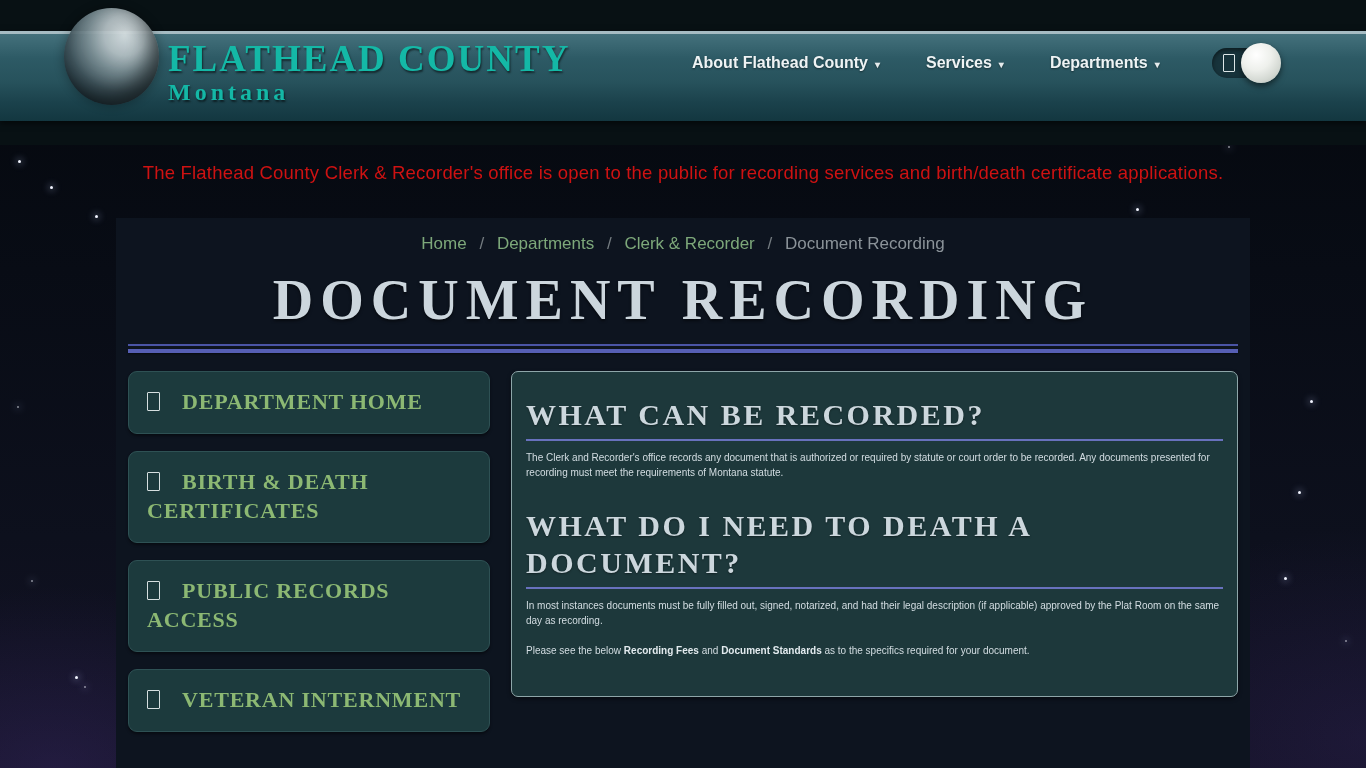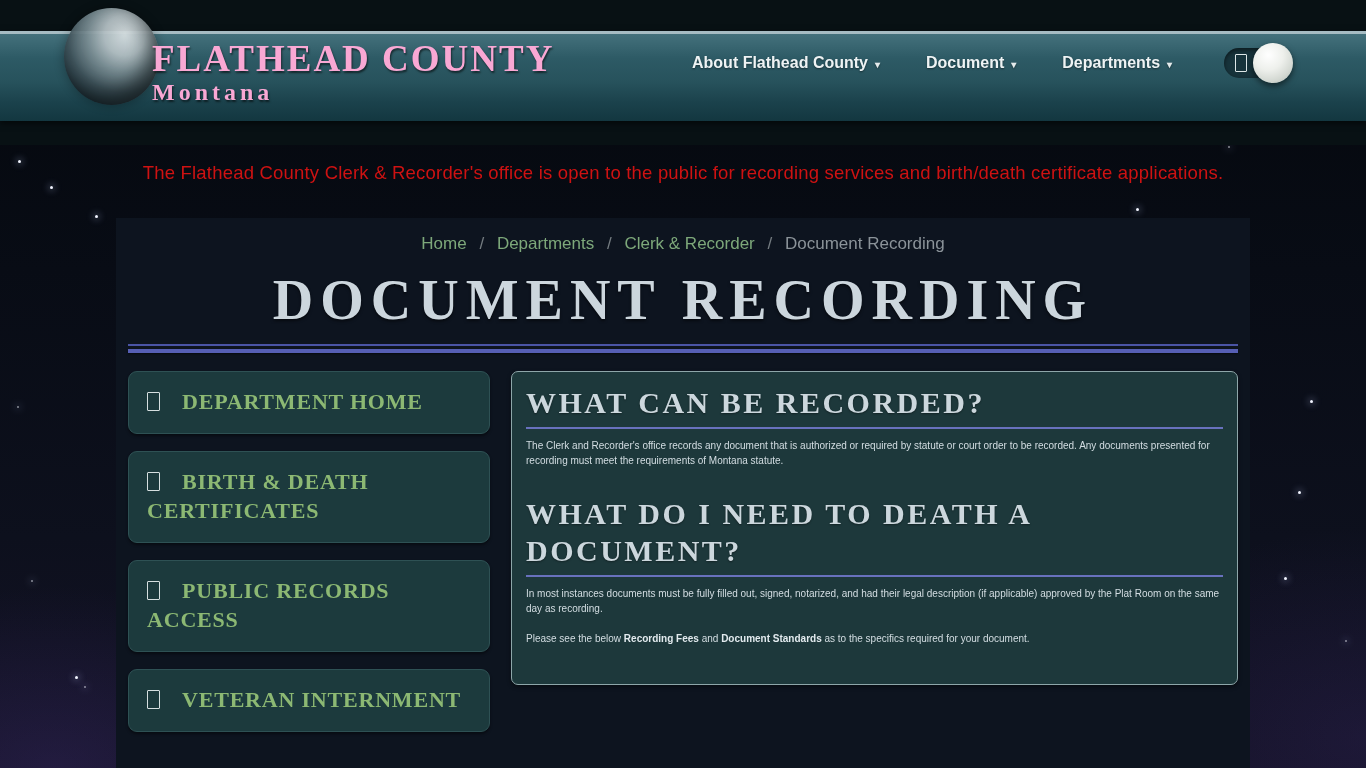--- a/index.html
+++ b/index.html
@@ -25,21 +25,21 @@
     border-top:3px solid #a6bcc3;
     background:linear-gradient(180deg,#44717c 0%, #2d5a65 28%, #27525c 55%, #1b424c 78%, #133740 100%);
     box-shadow:0 2px 6px rgba(0,0,0,0.6);
   }
   .moon-logo {
     position:absolute; left:64px; top:8px; width:95px; height:97px; border-radius:50%;
     background:radial-gradient(circle at 64% 28%, #d6dee0 0%, #b2bec2 22%, #7a8d93 40%, #42565e 62%, #243740 82%, #16262e 100%);
     box-shadow:inset -8px -12px 20px rgba(0,0,0,0.55), 0 0 12px rgba(0,0,0,0.35);
     opacity:.95;
   }
-  .brand { position:absolute; left:152px; top:40px; color:#f9a8d4; }
+  .brand { position:absolute; left:168px; top:40px; color:#14b8a6; }
   .brand-title {
     font-family:"Liberation Serif", serif; font-weight:bold; font-size:37px;
     letter-spacing:2px; text-shadow:1px 2px 2px rgba(0,0,0,0.55); line-height:1.05;
   }
   .brand-sub {
     font-family:"Liberation Serif", serif; font-weight:bold; font-size:24px;
     letter-spacing:4px; margin-left:0; text-shadow:1px 2px 2px rgba(0,0,0,0.55);
   }
   .main-nav { position:absolute; left:692px; top:48px; display:flex; align-items:center; gap:46px; }
   .nav-item { color:#eef3f4; font-weight:bold; font-size:16px; cursor:pointer; white-space:nowrap;
@@ -87,21 +87,21 @@
     border-radius:1px; margin-right:22px; vertical-align:-2px; }
 
   .main-col { flex:1; min-width:0; }
   .panel {
     background:#1d383b; border:1px solid #8ea6a9; border-radius:7px;
     padding:12px 14px 24px; box-shadow:0 2px 4px rgba(0,0,0,0.45);
   }
   .panel h2 {
     font-family:"Liberation Serif", serif; font-weight:bold; font-size:30px;
     letter-spacing:2.5px; color:#ccd7dd; line-height:1.25;
-    padding-bottom:5px; border-bottom:2px solid #6871bd; margin:0 0 4px;
+    padding-bottom:5px; border-bottom:2px solid #6871bd; margin:12px 0 4px;
     text-shadow:0 1px 2px rgba(0,0,0,0.4);
   }
   .panel h2.second { margin-top:26px; }
   .panel p { color:#d3dde2; font-size:10px; line-height:1.55; margin:9px 0 14px; }
   .panel p b { font-weight:bold; color:#e2eaee; }
 </style>
 </head>
 <body>
 
 <div id="stars">
@@ -132,21 +132,21 @@
   <div class="moon-logo"></div>
   <div class="brand">
     <div class="brand-title">FLATHEAD COUNTY</div>
     <div class="brand-sub">Montana</div>
   </div>
   <nav class="main-nav">
     <div class="nav-item">
       <span>About Flathead County</span><span class="nav-caret">▾</span>
     </div>
     <div class="nav-item">
-      <span>Document</span><span class="nav-caret">▾</span>
+      <span>Services</span><span class="nav-caret">▾</span>
     </div>
     <div class="nav-item">
       <span>Departments</span><span class="nav-caret">▾</span>
     </div>
     <div class="theme-toggle">
       <span class="tofu-box"></span>
       <span class="toggle-knob"></span>
     </div>
   </nav>
 </header>

